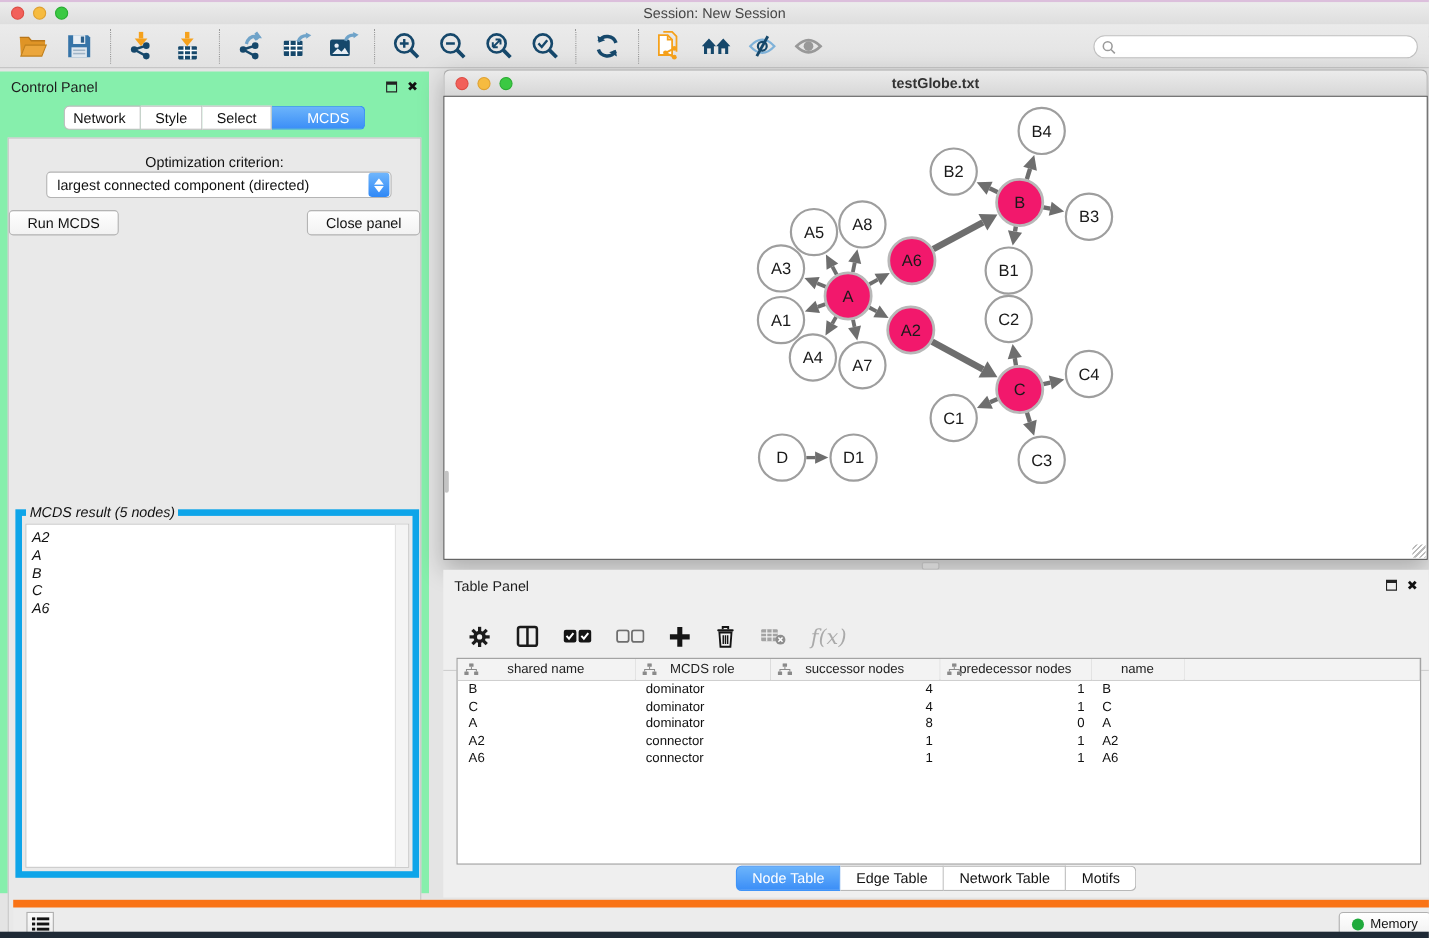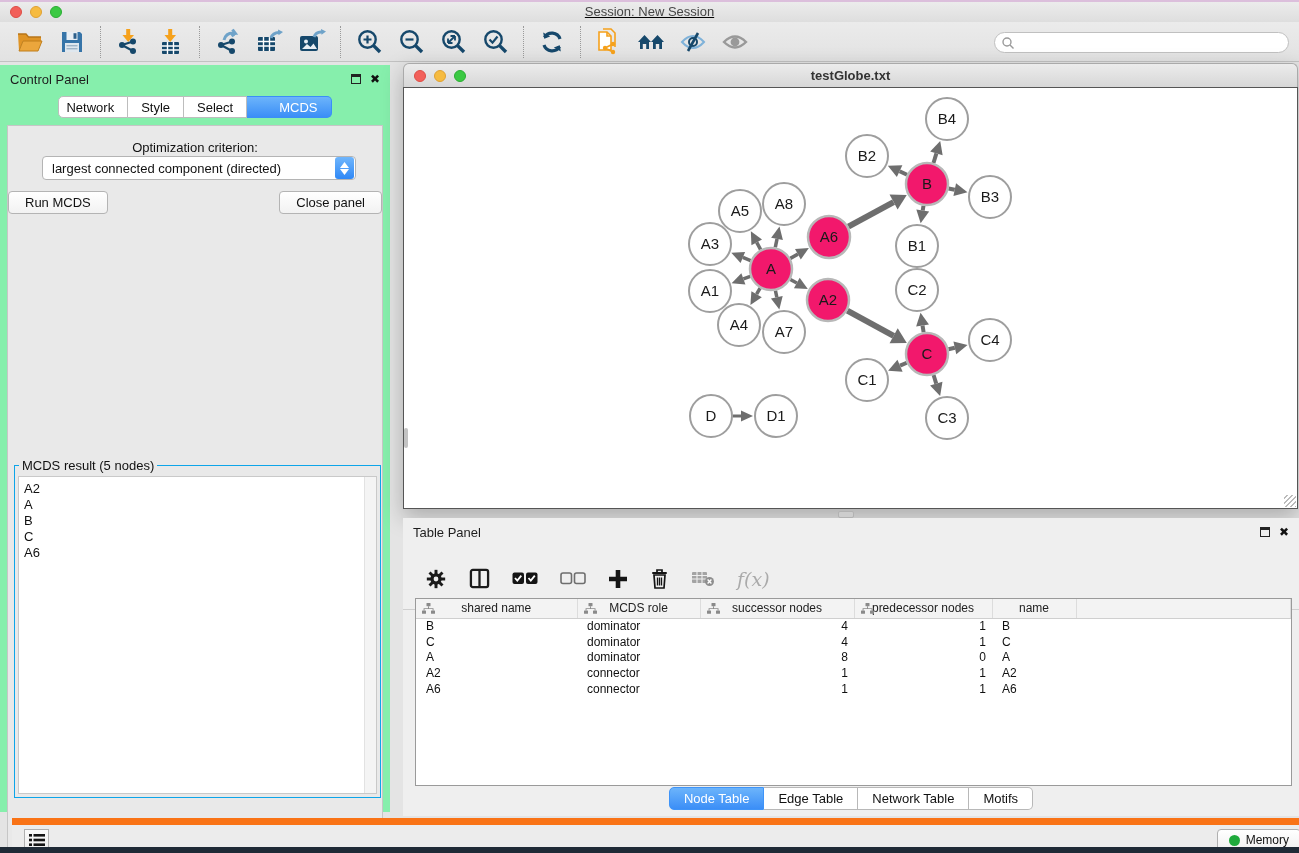--- a/index.html
+++ b/index.html
@@ -3,21 +3,21 @@
 <meta charset="utf-8">
 <style>
   * { box-sizing: border-box; margin: 0; padding: 0; }
   html,body { width:1299px; height:853px; overflow:hidden; }
   body { font-family:"Liberation Sans","DejaVu Sans",sans-serif; background:#e4e4e4; position:relative; }
   .app { position:absolute; inset:0; }
 
   
   .top-strip { position:absolute; left:0; top:0; width:1299px; height:2px; background:#dcbfdc; }
   .mac-titlebar { position:absolute; left:0; top:2px; width:1299px; height:32px;
-    background:linear-gradient(#ececec,#d6d6d6); border-bottom:1px solid #b9b9b9;text-decoration:underline; }
+    background:linear-gradient(#ececec,#d6d6d6); border-bottom:1px solid #b9b9b9; }
   .lights { position:absolute; left:10px; top:4px; display:flex; gap:8px; }
   .light { width:12px; height:12px; border-radius:50%; }
   .light.red{ background:#f2605a; border:1px solid #dd4d45;}
   .light.yellow{ background:#f6bb40; border:1px solid #dfa132;}
   .light.green{ background:#3bc943; border:1px solid #2aad33;}
   .mac-title { text-align:center; line-height:20px; font-size:13px; color:#464646; }
 
   
   .toolbar { position:absolute; left:0; top:22px; width:1299px; height:40px;
     background:linear-gradient(#ebebeb,#e2e2e2); border-bottom:1px solid #c2c2c2;
@@ -51,21 +51,21 @@
     border:1px solid #b4b4b4; border-radius:4px; display:flex; align-items:center; cursor:pointer; }
   .criterion-select .sel-text { flex:1; font-size:13px; color:#111; padding-left:9px; white-space:nowrap; }
   .sel-stepper { width:19px; height:22px; margin-right:1px; border-radius:3px;
     background:linear-gradient(#70b6fc,#2f88f6); display:flex; flex-direction:column;
     align-items:center; justify-content:center; gap:1px; }
   .btn-row { position:absolute; left:0; top:65px; width:100%; display:flex; justify-content:space-between; gap:14px; }
   .mac-btn { background:linear-gradient(#ffffff,#f2f2f2); border:1px solid #b4b4b4; border-radius:4px;
     font-size:13px; color:#111; padding:3px 16px; height:23px; cursor:pointer;
     font-family:"Liberation Sans","DejaVu Sans",sans-serif; }
   .result-box { position:absolute; left:6px; top:332px; width:367px; height:340px;
-    border:1px solid #0ea5e9; background:#e9e9e9; }
+    border:6px solid #0ea5e9; background:#e9e9e9;font-style:italic; }
   .result-box legend { font-size:13px; color:#111; margin-left:4px; padding:0 3px; }
   .result-list { position:absolute; left:3px; top:3px; right:3px; bottom:3px; background:#fff;
     border:1px solid #c9c9c9; overflow:hidden; padding:4px 0 0 5px; }
   .result-item { font-size:13px; color:#111; line-height:16px; }
   .result-scroll { position:absolute; right:4px; top:4px; width:12px; bottom:4px; background:#f4f4f4;
     border-left:1px solid #e2e2e2; }
 
   
   .network-window { position:absolute; left:403px; top:63px; width:895px; height:446px;
     box-shadow:0 8px 22px rgba(0,0,0,0.25); border-radius:6px 6px 0 0; }

